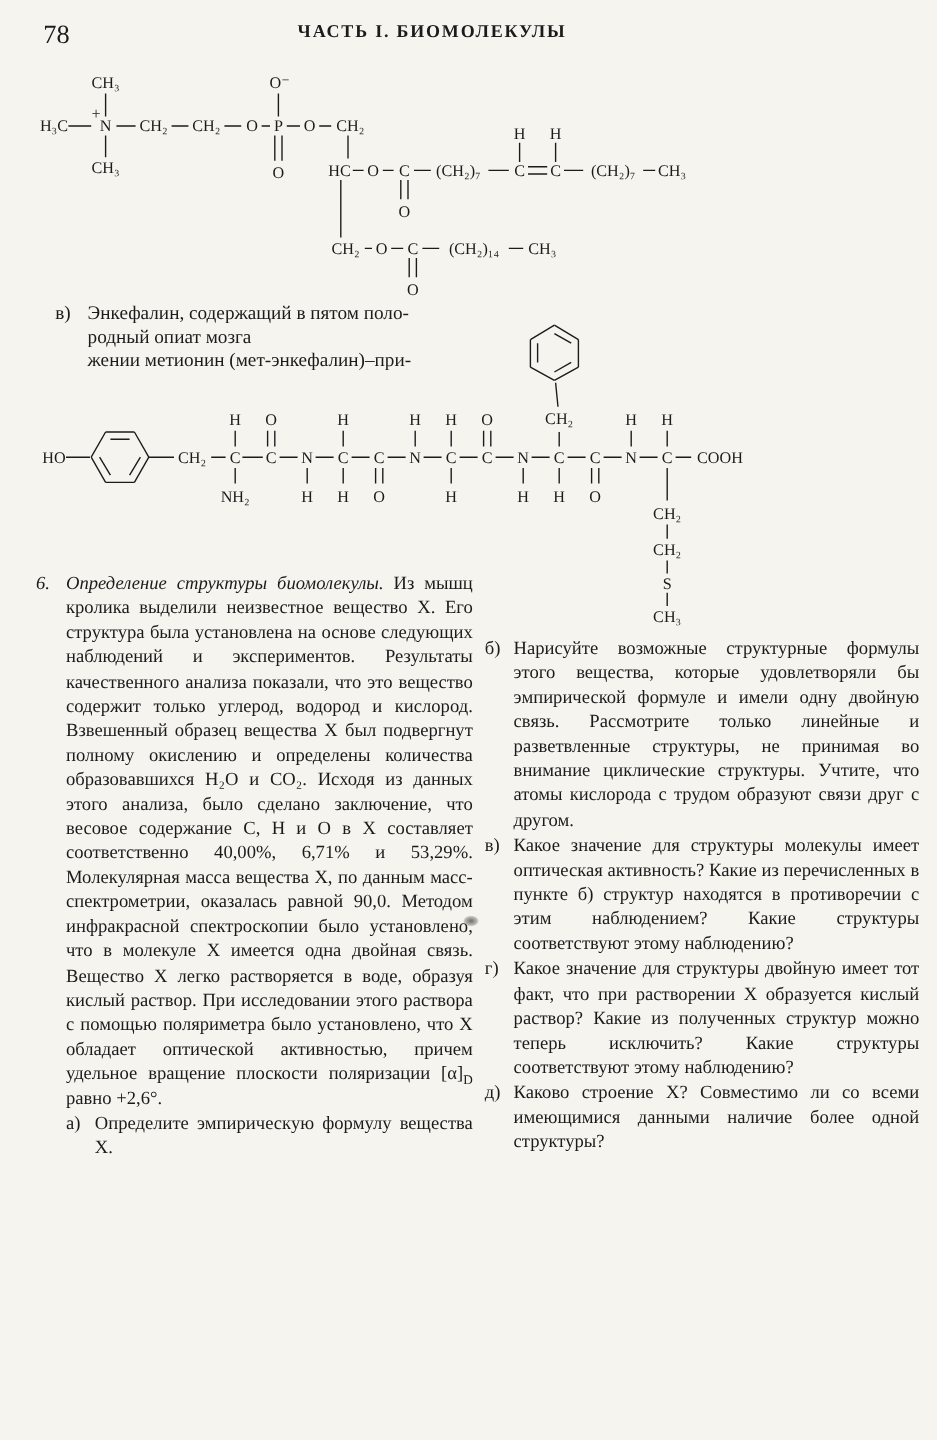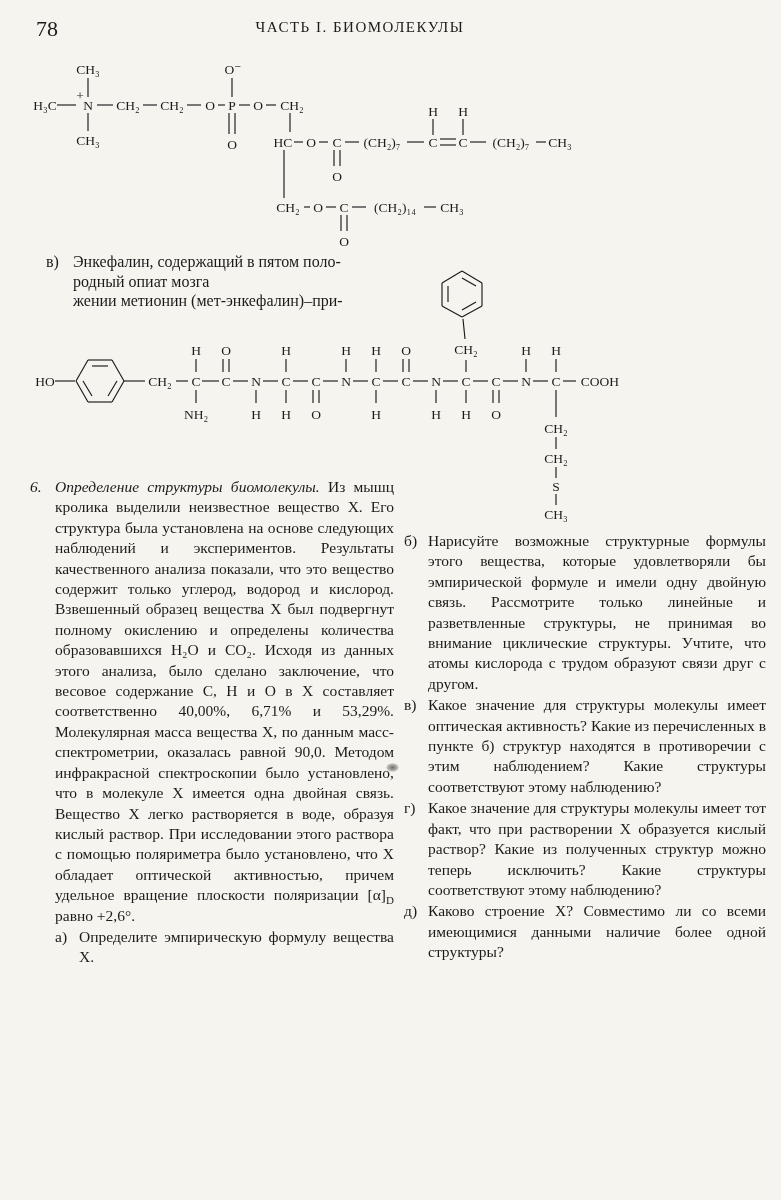--- a/index.html
+++ b/index.html
@@ -3,21 +3,21 @@
 <meta charset="utf-8">
 <style>
   html,body{margin:0;padding:0;}
   body{
     width:781px;height:1200px;position:relative;overflow:hidden;
     background:#f5f4ef;color:#1b1b1b;
     font-family:"Liberation Serif","DejaVu Serif",serif;
   }
   .page-number{position:absolute;left:36px;top:16px;font-size:22px;}
   .running-head{position:absolute;left:140px;top:19px;width:440px;text-align:center;
-    font-size:15px;font-weight:normal;letter-spacing:1.5px;}
+    font-size:15px;font-weight:bold;letter-spacing:1.5px;}
   svg.chem{position:absolute;pointer-events:none;}
   svg.chem text{font-family:"Liberation Serif","DejaVu Serif",serif;font-size:13.5px;
     fill:#1b1b1b;text-anchor:middle;dominant-baseline:central;}
   svg.chem line{stroke:#1b1b1b;stroke-width:1.15;}
   .caption-v{position:absolute;left:46px;top:252px;width:352px;font-size:16px;line-height:19.6px;}
   .caption-body{padding-left:27px;position:relative;}
   .caption-marker{position:absolute;left:0;top:0;}
   .col{position:absolute;font-size:15.5px;line-height:20.4px;text-align:justify;}
   .col-left{left:30px;top:477px;width:364px;}
   .col-right{left:404px;top:530px;width:362px;}
@@ -226,21 +226,21 @@
   <div class="sub-item">
     <span class="marker">б)</span>
     <span>Нарисуйте возможные структурные формулы этого вещества, которые удовлетворяли бы эмпирической формуле и имели одну двойную связь. Рассмотрите только линейные и разветвленные структуры, не принимая во внимание циклические структуры. Учтите, что атомы кислорода с трудом образуют связи друг с другом.</span>
   </div>
   <div class="sub-item">
     <span class="marker">в)</span>
     <span>Какое значение для структуры молекулы имеет оптическая активность? Какие из перечисленных в пункте б) структур находятся в противоречии с этим наблюдением? Какие структуры соответствуют этому наблюдению?</span>
   </div>
   <div class="sub-item">
     <span class="marker">г)</span>
-    <span>Какое значение для структуры молекулы имеет тот факт, что при растворении X образуется кислый раствор? Какие из полученных структур можно теперь исключить? Какие структуры соответствуют этому наблюдению?</span>
+    <span>Какое значение для структуры двойную имеет тот факт, что при растворении X образуется кислый раствор? Какие из полученных структур можно теперь исключить? Какие структуры соответствуют этому наблюдению?</span>
   </div>
   <div class="sub-item">
     <span class="marker">д)</span>
     <span>Каково строение X? Совместимо ли со всеми имеющимися данными наличие более одной структуры?</span>
   </div>
 </div>
 
 <div class="scan-artifact"></div>
 
 </body></html>

